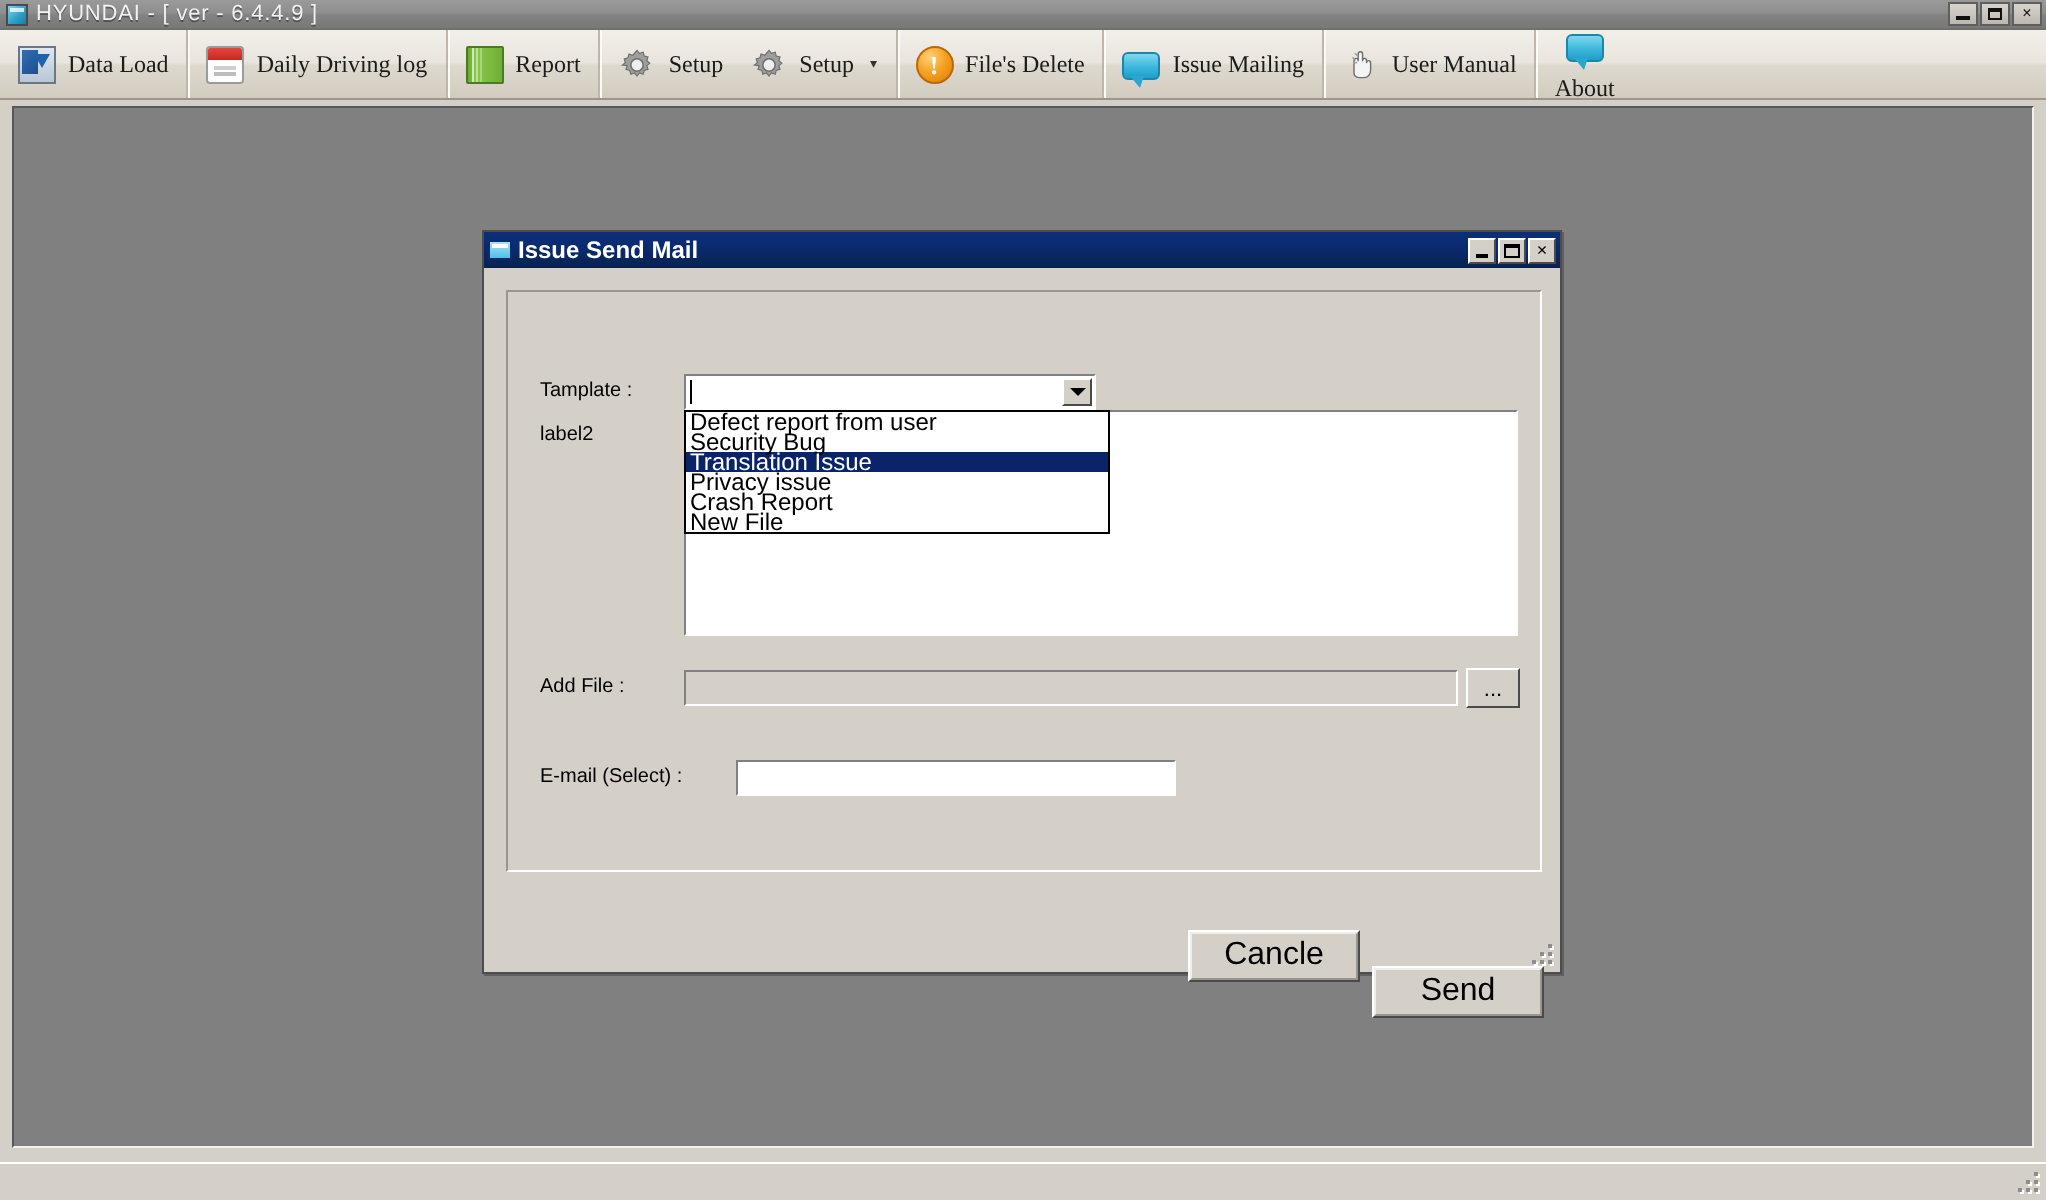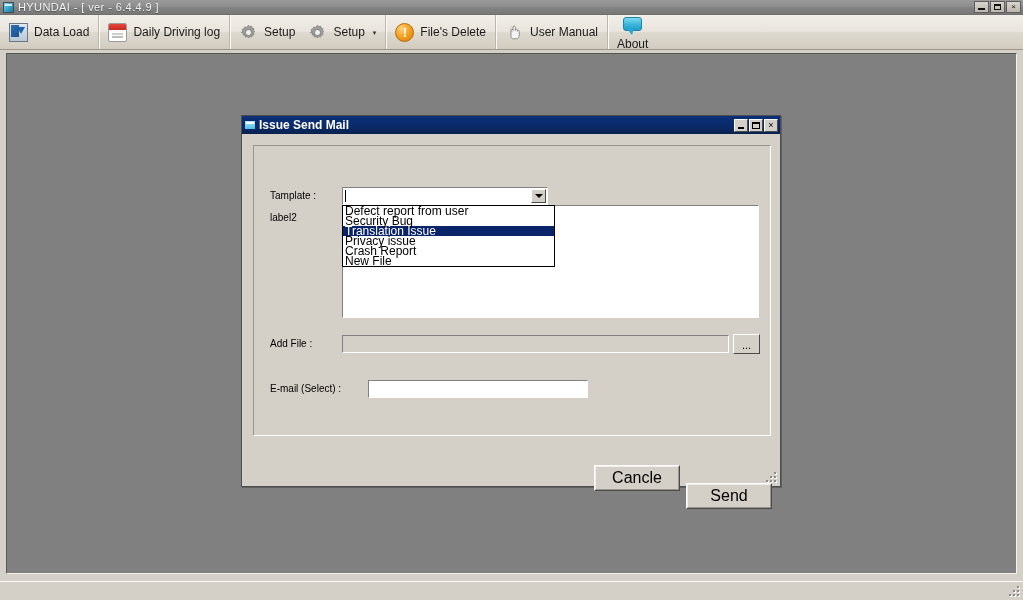--- a/index.html
+++ b/index.html
@@ -99,20 +99,21 @@
   .toolbar {
     position: absolute;
     left: 0; top: 15px;
     width: 1023px;
     height: 35px;
     background: linear-gradient(to bottom, #f2efe9 0%, #e9e5dd 48%, #ded9cf 52%, #d2ccc0 100%);
     border-bottom: 1px solid #9d968a;
     display: flex;
     align-items: stretch;
     box-sizing: border-box;
+    font-family: Liberation Serif, serif;
   }
   .tb-item {
     display: flex;
     align-items: center;
     padding: 0 9px;
     gap: 6px;
     border-right: 1px solid #bdb6a9;
     box-shadow: 1px 0 0 #fbfaf7;
     cursor: default;
     white-space: nowrap;
@@ -608,20 +609,24 @@
     <div class="tb-item">
       <span class="tb-ico ico-dataload"></span>
       <span class="tb-label">Data Load</span>
     </div>
 
     <div class="tb-item">
       <span class="tb-ico ico-calendar"></span>
       <span class="tb-label">Daily Driving log</span>
     </div>
 
+    <div class="tb-item">
+      <span class="tb-ico ico-report"></span>
+      <span class="tb-label">Report</span>
+    </div>
 
     <div class="tb-item" style="border-right:none;box-shadow:none;padding-right:4px;">
       <span class="tb-ico ico-gear">
         <svg width="19" height="19" viewBox="0 0 19 19">
           <g fill="#9e9e9e" stroke="#6f6f6f" stroke-width="0.6">
             <path d="M9.5 2.2l1.2 1.5 1.9-.6.5 1.9 1.9.5-.6 1.9 1.5 1.2-1.5 1.2.6 1.9-1.9.5-.5 1.9-1.9-.6-1.2 1.5-1.2-1.5-1.9.6-.5-1.9-1.9-.5.6-1.9L2.2 9.5l1.5-1.2-.6-1.9 1.9-.5.5-1.9 1.9.6z"></path>
           </g>
           <circle cx="9.5" cy="9.5" r="3.1" fill="#efeeea" stroke="#6f6f6f" stroke-width="0.8"></circle>
         </svg>
       </span>
@@ -641,20 +646,24 @@
       <span class="tb-caret">▾</span>
     </div>
 
     <div class="tb-item">
       <span class="tb-ico ico-warning">
         <span>!</span>
       </span>
       <span class="tb-label">File's Delete</span>
     </div>
 
+    <div class="tb-item">
+      <span class="tb-ico ico-bubble"></span>
+      <span class="tb-label">Issue Mailing</span>
+    </div>
 
     <div class="tb-item">
       <span class="tb-ico ico-hand">
         <svg width="19" height="19" viewBox="0 0 19 19">
           <path d="M6 13.5V7.5c0-.8.5-1.3 1.1-1.3.6 0 1 .5 1 1.2V4.2c0-.8.5-1.3 1.1-1.3.6 0 1.1.5 1.1 1.3v3.2c0-.7.4-1.2 1-1.2.6 0 1 .5 1 1.2v.9c.1-.6.5-1 1-1 .6 0 1 .5 1 1.2v3.6c0 2.1-1.3 3.7-3.3 3.7H8.6c-1.6 0-2.6-.9-2.6-2.3z" fill="#f4f4f4" stroke="#6d6d6d" stroke-width="0.7" stroke-linejoin="round"></path>
           <path d="M5.2 5.6l1.6 1.6M5.6 8.2l2 .2M6.4 3.6l1.4 1.2" stroke="#9b9b9b" stroke-width="0.7" fill="none"></path>
         </svg>
       </span>
       <span class="tb-label">User Manual</span>
     </div>

